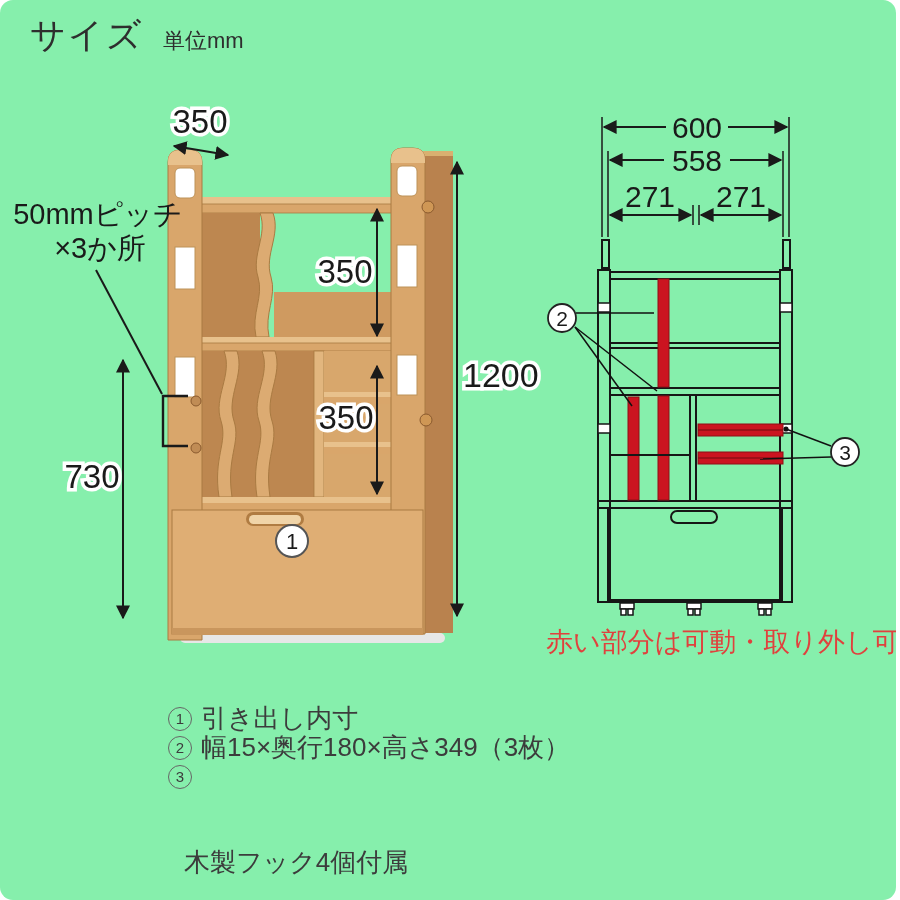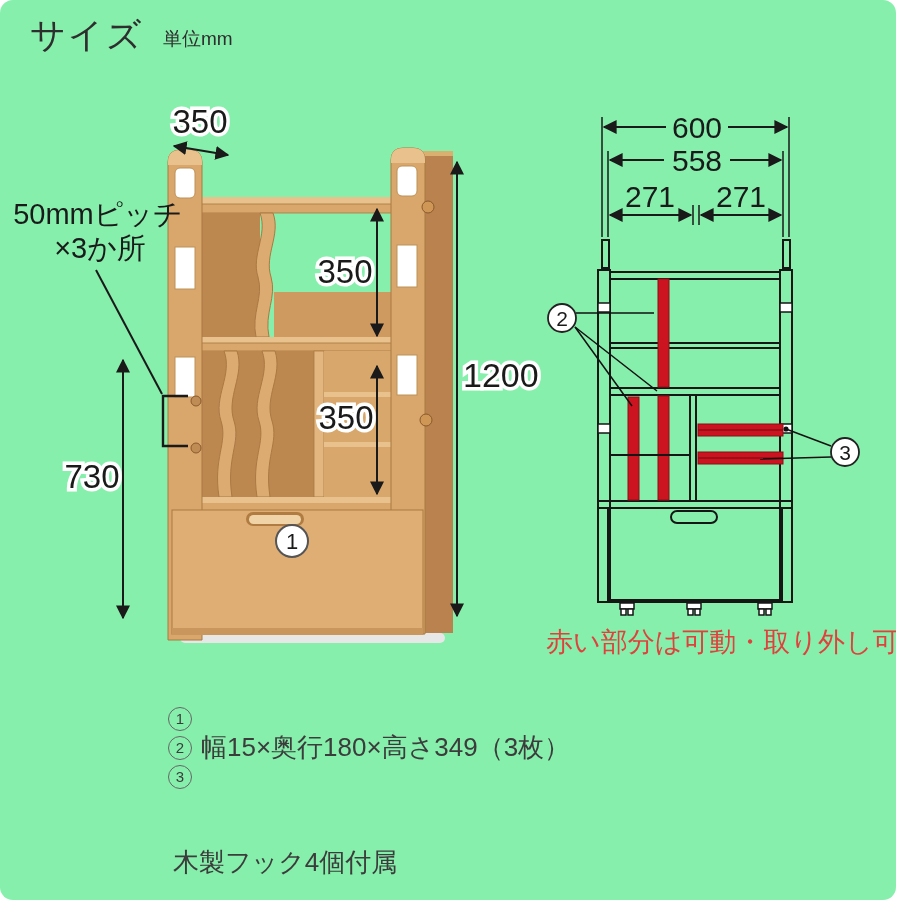--- a/index.html
+++ b/index.html
@@ -1,32 +1,32 @@
 <!DOCTYPE html>
 <html><head>
 <meta charset="utf-8">
 <style>
   html,body{margin:0;padding:0;background:#fff;}
   .page{position:relative;width:896px;height:900px;background:#86efac;overflow:hidden;
         font-family:"Liberation Sans","DejaVu Sans",sans-serif;color:#2e2e2e;border-radius:13px;}
   .page-title{position:absolute;left:30px;top:12px;margin:0;font-size:35px;font-weight:500;
               letter-spacing:2px;color:#2e2e2e;}
-  .unit-note{position:absolute;left:163px;top:26px;font-size:19px;color:#2e2e2e;text-align:center;}
+  .unit-note{position:absolute;left:163px;top:26px;font-size:22px;color:#2e2e2e;text-align:center;}
   svg{position:absolute;}
   #left-fig{left:0;top:95px;}
   #right-fig{left:540px;top:95px;}
   .dim-text{font-family:"Liberation Sans","DejaVu Sans",sans-serif;fill:#1a1a1a;}
   .halo{stroke:#fff;stroke-width:7px;paint-order:stroke fill;}
   .spec-list{position:absolute;left:168px;top:704px;}
   .spec-row{display:flex;align-items:center;height:29px;font-size:26px;color:#3c3c3c;white-space:nowrap;}
   .badge-n{width:22px;height:22px;border:1.6px solid #666;border-radius:50%;font-size:15px;
            display:flex;align-items:center;justify-content:center;margin-right:9px;flex:none;color:#3c3c3c;}
   .spec-label{width:172px;flex:none;}
   .spec-value{}
-  .footnote{position:absolute;left:173px;top:845px;font-size:26px;color:#3c3c3c;}
+  .footnote{position:absolute;left:184px;top:845px;font-size:26px;color:#3c3c3c;}
 </style>
 </head>
 <body>
 
 <div class="page">
 
   <h1 class="page-title">サイズ</h1>
   <span class="unit-note">単位mm</span>
 
   <svg id="left-fig" width="545" height="570" viewBox="0 95 545 570">
@@ -201,20 +201,21 @@
       <circle cx="845" cy="452" r="14" fill="#fff" stroke="#222" stroke-width="1.8"></circle>
       <text class="dim-text" x="845" y="460" font-size="21" text-anchor="middle">3</text>
     </g>
 
     <text x="546" y="651" font-size="27" fill="#e0413d" font-family="&quot;Liberation Sans&quot;,&quot;DejaVu Sans&quot;,sans-serif">赤い部分は可動・取り外し可</text>
   </svg>
 
   <div class="spec-list">
     <div class="spec-row">
       <span class="badge-n">1</span>
+      <span class="spec-label">引き出し内寸</span>
     </div>
     <div class="spec-row">
       <span class="badge-n">2</span>
       <span class="spec-value">幅15×奥行180×高さ349（3枚）</span>
     </div>
     <div class="spec-row">
       <span class="badge-n">3</span>
     </div>
   </div>
 

